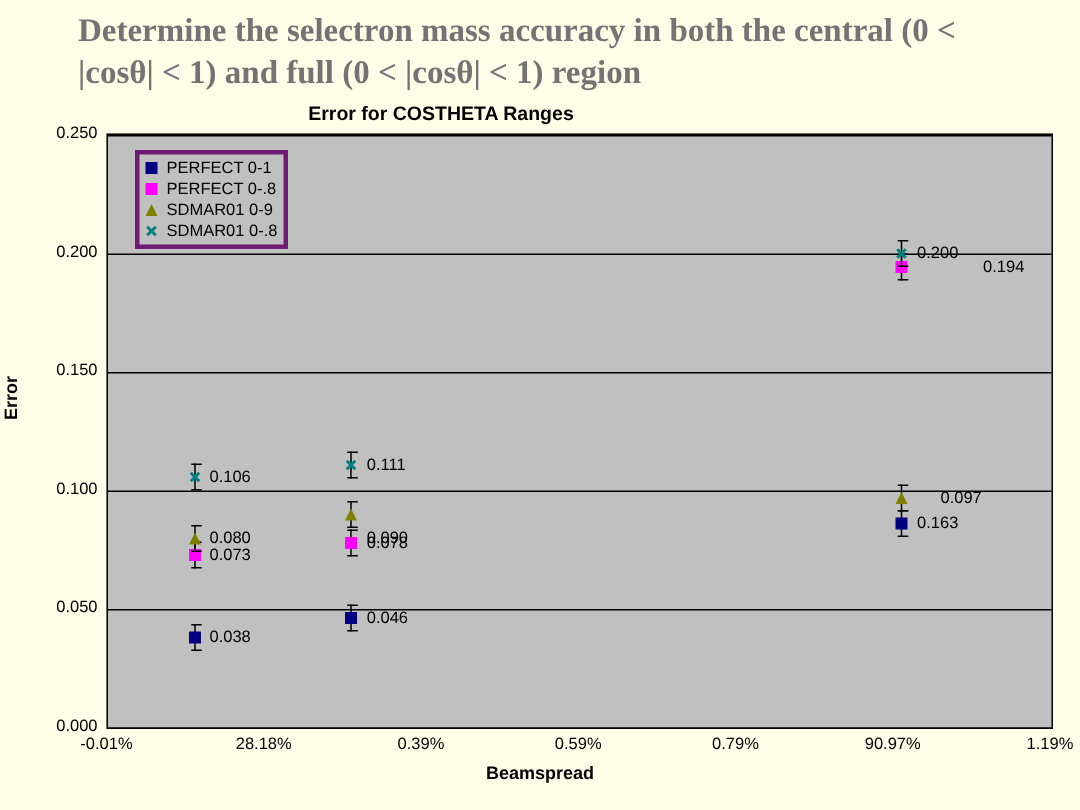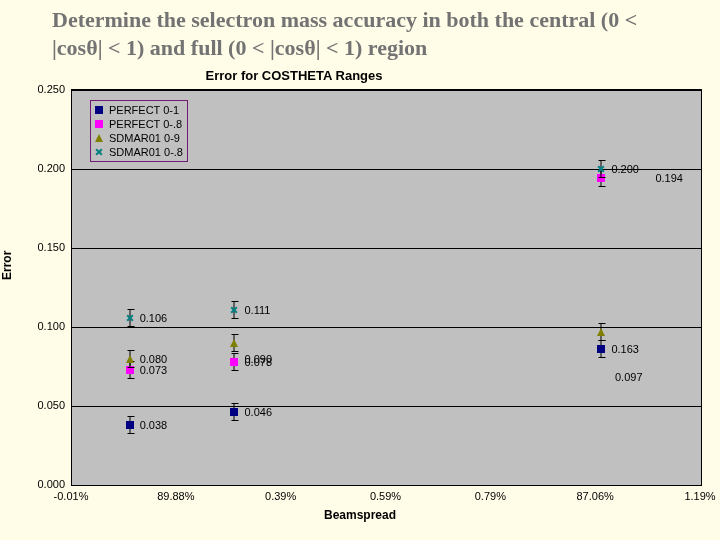--- a/index.html
+++ b/index.html
@@ -82,21 +82,21 @@
     top: 508px;
     width: 720px;
     text-align: center;
     font-family: Arial, sans-serif;
     font-size: 12px;
     font-weight: bold;
     color: #000;
   }
   .legend {
     position: absolute;
-    border: 1px solid #701a75;
+    border: 3px solid #701a75;
     background: #c0c0c0;
     font-family: Arial, sans-serif;
     font-size: 11px;
     padding: 2px 4px;
   }
   .legend-row { display: flex; align-items: center; gap: 6px; height: 14px; }
   .mk { width: 8px; height: 8px; display: inline-block; }
   .sq-navy  { background:#000080; }
   .sq-pink  { background:#ff00ff; }
   .tri-oliv {
@@ -189,40 +189,40 @@
     </span>
     <div class="dl" style="left: 67.6583px; top: 334.96px;">0.038</div>
     <div class="dl" style="left: 67.6583px; top: 279.66px;">0.073</div>
     <div class="dl" style="left: 67.6583px; top: 268.6px;">0.080</div>
     <div class="dl" style="left: 67.6583px; top: 227.52px;">0.106</div>
     <div class="dl" style="left: 172.492px; top: 322.32px;">0.046</div>
     <div class="dl" style="left: 172.492px; top: 271.76px;">0.078</div>
     <div class="dl" style="left: 172.492px; top: 252.8px; margin-top: 16px;">0.090</div>
     <div class="dl" style="left: 172.492px; top: 219.62px;">0.111</div>
     <div class="dl" style="left: 539.408px; top: 259.12px;">0.163</div>
-    <div class="dl" style="left: 543px; top: 241.74px; margin-top: 45px;">0.097</div>
+    <div class="dl" style="left: 555px; top: 241.74px;">0.097</div>
     <div class="dl" style="left: 539.408px; top: 88.48px; margin-left: 44px;">0.194</div>
     <div class="dl" style="left: 539.408px; top: 79px;">0.200</div>
   </div>
 
 <div class="ylabel">Error</div>
 <div class="xlabel">Beamspread</div>
 
 <div class="ytick" style="top: 484px;">0.000</div>
 <div class="ytick" style="top: 405px;">0.050</div>
 <div class="ytick" style="top: 326px;">0.100</div>
 <div class="ytick" style="top: 247px;">0.150</div>
 <div class="ytick" style="top: 168px;">0.200</div>
 <div class="ytick" style="top: 89px;">0.250</div>
 <div class="xtick" style="left: 71px;">-0.01%</div>
-<div class="xtick" style="left: 175.833px;">89.88%</div>
+<div class="xtick" style="left: 175.833px;">28.18%</div>
 <div class="xtick" style="left: 280.667px;">0.39%</div>
 <div class="xtick" style="left: 385.5px;">0.59%</div>
 <div class="xtick" style="left: 490.333px;">0.79%</div>
-<div class="xtick" style="left: 595.167px;">87.06%</div>
+<div class="xtick" style="left: 595.167px;">90.97%</div>
 <div class="xtick" style="left: 700px;">1.19%</div>
 <div class="legend" style="left: 90px; top: 100px;">
     <div class="legend-row">
       <span class="mk sq-navy"></span>
       <span>PERFECT 0-1</span>
     </div>
     <div class="legend-row">
       <span class="mk sq-pink"></span>
       <span>PERFECT 0-.8</span>
     </div>

